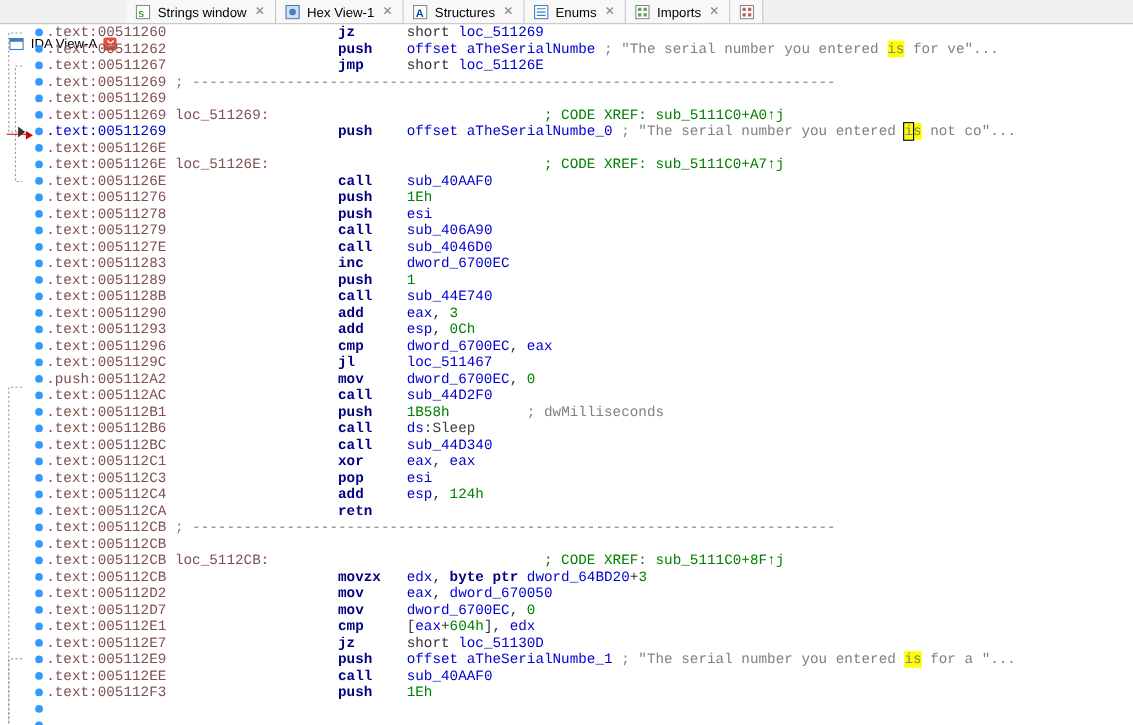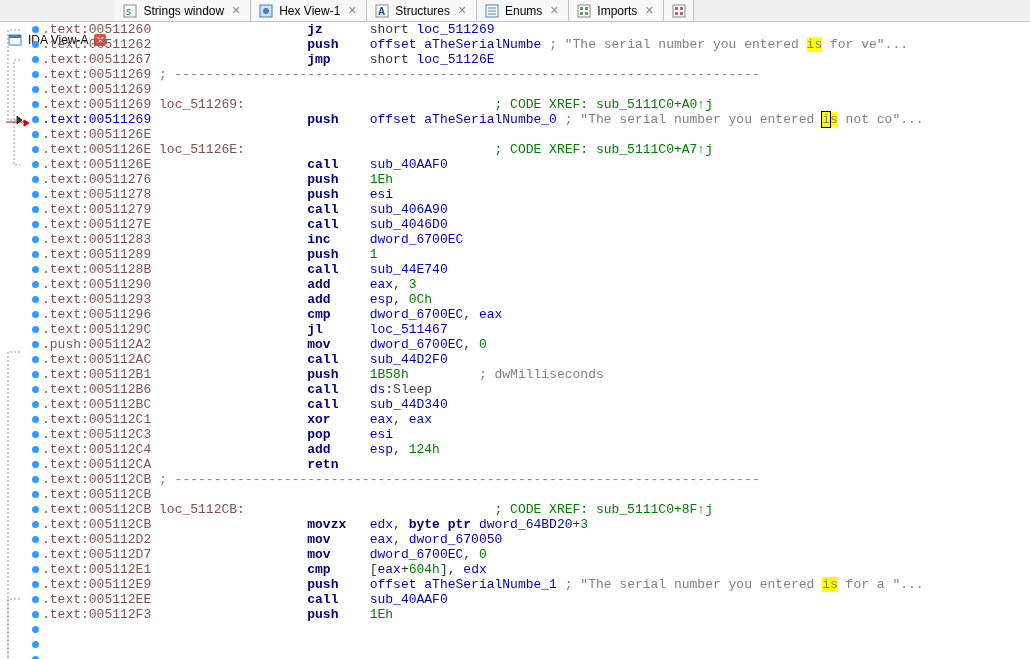--- a/index.html
+++ b/index.html
@@ -184,17 +184,18 @@
       <div class="line"><span class="brown">.text:005112C3</span><span>                    </span><span class="navy">pop</span><span>     </span><span class="blue">esi</span></div>
       <div class="line"><span class="brown">.text:005112C4</span><span>                    </span><span class="navy">add</span><span>     </span><span class="blue">esp</span><span class="txt">, </span><span class="green">124h</span></div>
       <div class="line"><span class="brown">.text:005112CA</span><span>                    </span><span class="navy">retn</span></div>
       <div class="line"><span class="brown">.text:005112CB</span><span class="gray"> ; ---------------------------------------------------------------------------</span></div>
       <div class="line"><span class="brown">.text:005112CB</span></div>
       <div class="line"><span class="brown">.text:005112CB</span><span> </span><span class="brown">loc_5112CB:</span><span>                                </span><span class="green">; CODE XREF: sub_5111C0+8F↑j</span></div>
       <div class="line"><span class="brown">.text:005112CB</span><span>                    </span><span class="navy">movzx</span><span>   </span><span class="blue">edx</span><span class="txt">, </span><span class="navy">byte ptr </span><span class="blue">dword_64BD20</span><span class="txt">+</span><span class="green">3</span></div>
       <div class="line"><span class="brown">.text:005112D2</span><span>                    </span><span class="navy">mov</span><span>     </span><span class="blue">eax</span><span class="txt">, </span><span class="blue">dword_670050</span></div>
       <div class="line"><span class="brown">.text:005112D7</span><span>                    </span><span class="navy">mov</span><span>     </span><span class="blue">dword_6700EC</span><span class="txt">, </span><span class="green">0</span></div>
       <div class="line"><span class="brown">.text:005112E1</span><span>                    </span><span class="navy">cmp</span><span>     </span><span class="txt">[</span><span class="blue">eax</span><span class="txt">+</span><span class="green">604h</span><span class="txt">], </span><span class="blue">edx</span></div>
+      <div class="line"><span class="brown">.text:005112E7</span><span>                    </span><span class="navy">jz</span><span>      </span><span class="txt">short </span><span class="blue">loc_51130D</span></div>
       <div class="line"><span class="brown">.text:005112E9</span><span>                    </span><span class="navy">push</span><span>    </span><span class="blue">offset </span><span class="blue">aTheSerialNumbe_1</span><span class="gray"> ; </span><span class="gray">"The serial number you entered </span><span class="gray hl">is</span><span class="gray"> for a "...</span></div>
       <div class="line"><span class="brown">.text:005112EE</span><span>                    </span><span class="navy">call</span><span>    </span><span class="blue">sub_40AAF0</span></div>
       <div class="line"><span class="brown">.text:005112F3</span><span>                    </span><span class="navy">push</span><span>    </span><span class="green">1Eh</span></div>
     </div>
 </div>
 
 </body></html>

